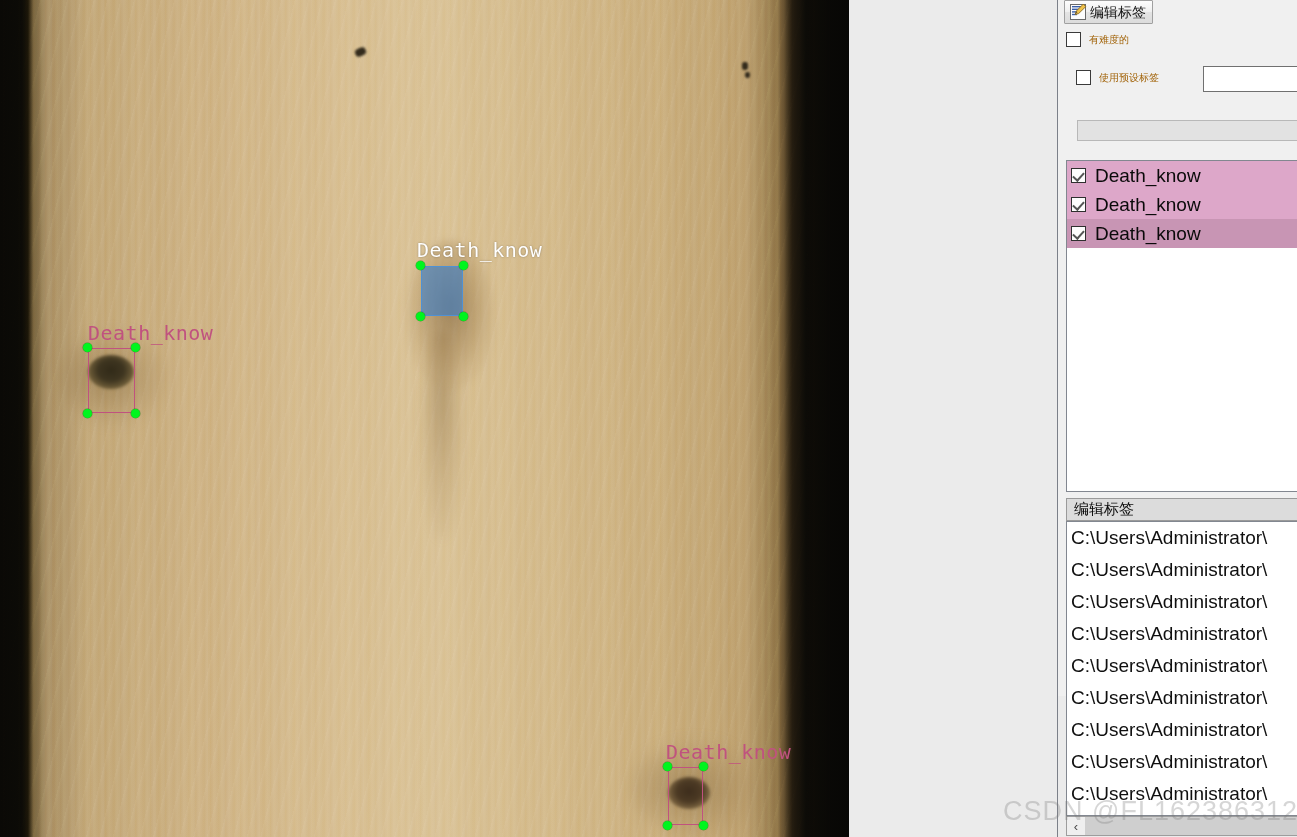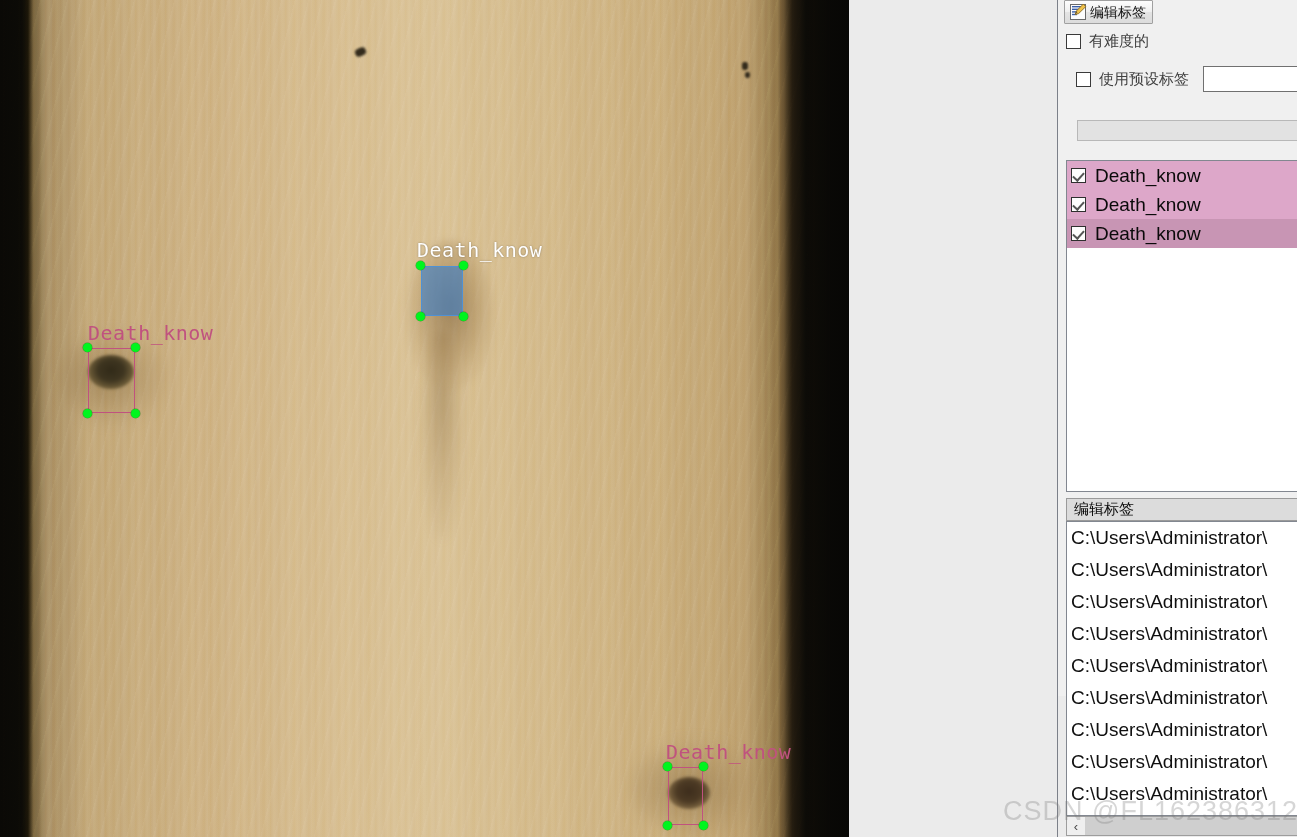--- a/index.html
+++ b/index.html
@@ -229,22 +229,22 @@
     cursor: pointer;
   }
   .winbox {
     width: 15px; height: 15px;
     background: #ffffff;
     border: 1px solid #3a3a3a;
     flex: 0 0 auto;
     position: relative;
   }
   .cn-label {
-    font-size: 15px;
-    color: #404040;
+    font-size: 10px;
+    color: #a16207;
     white-space: nowrap;
   }
 
   
   #default-label-input {
     position: absolute;
     left: 145px; top: 66px;
     width: 160px; height: 26px;
     background: #ffffff;
     border: 1px solid #707070;

